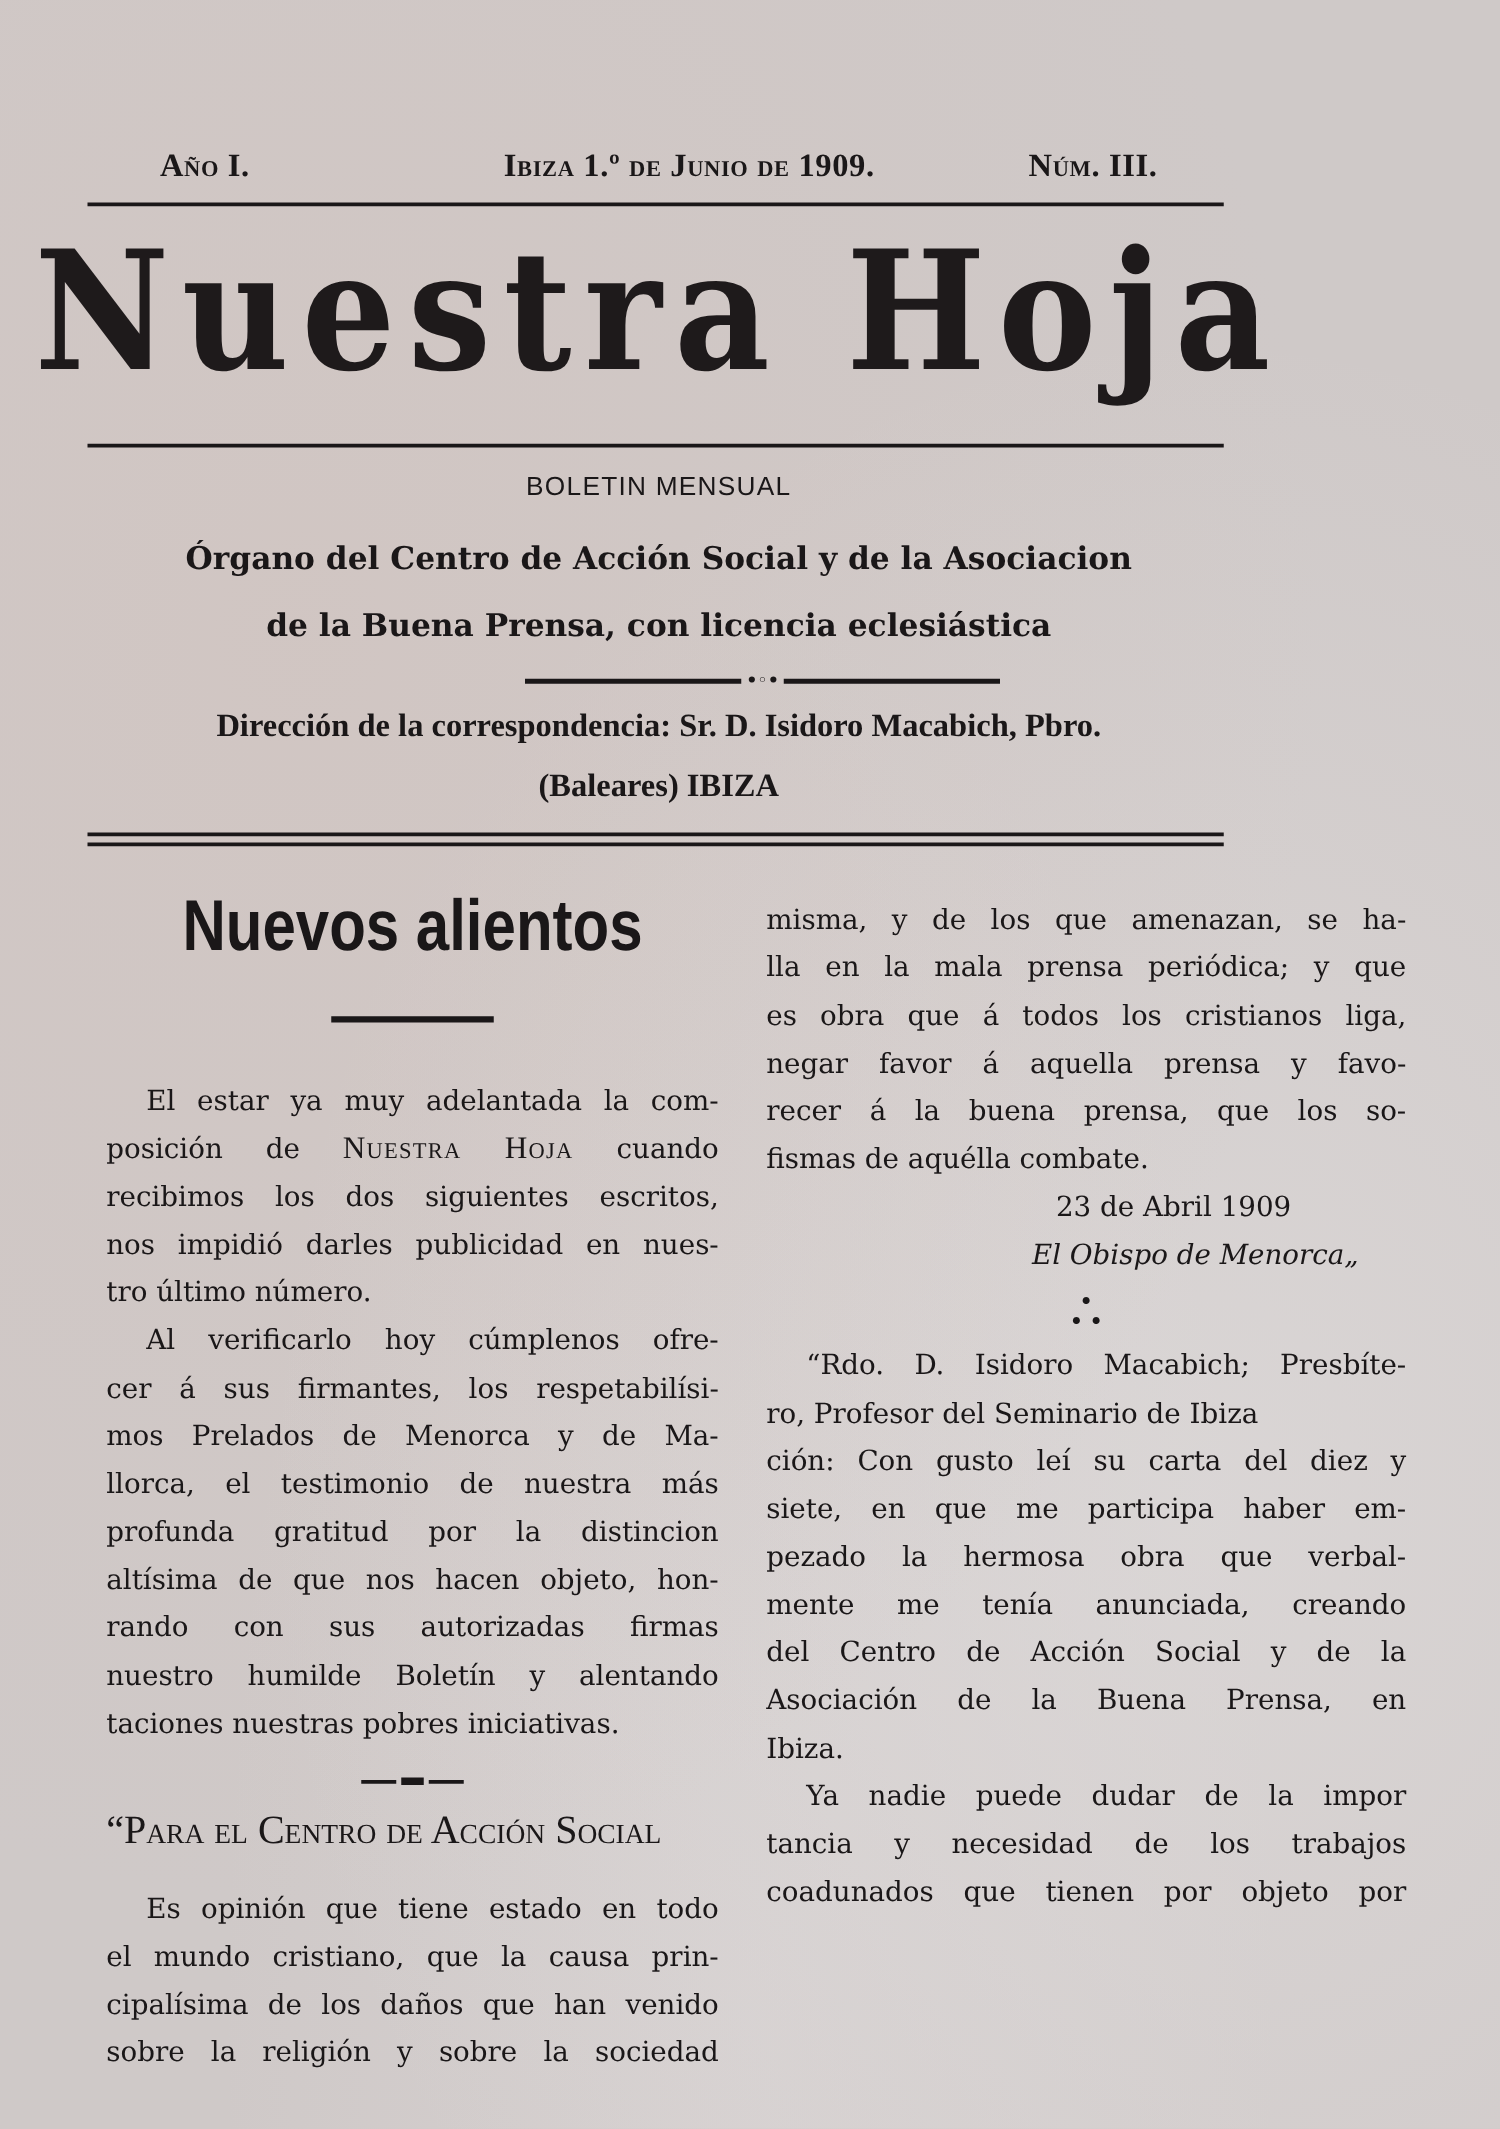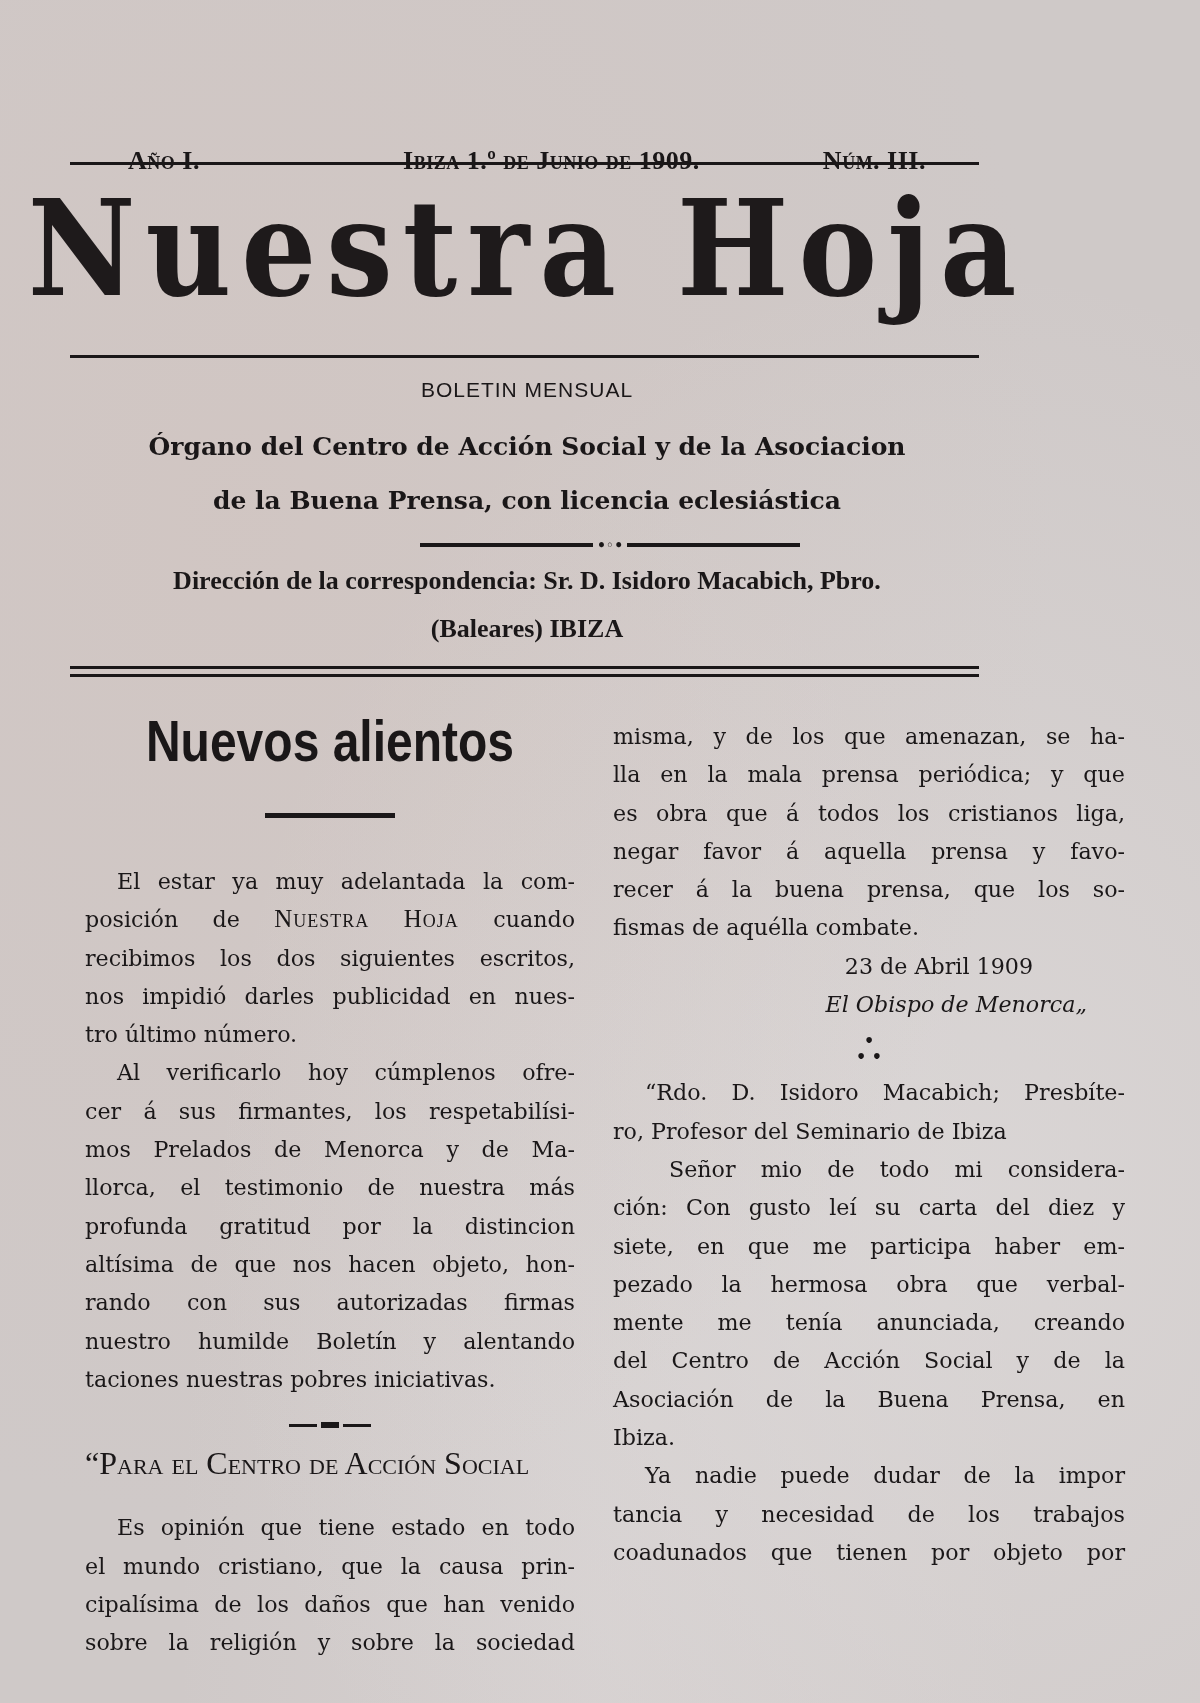--- a/index.html
+++ b/index.html
@@ -15,21 +15,21 @@
     position: relative;
   }
   .page { position: absolute; left: 0; top: 0; width: 1054px; height: 1703px; }
 
   .masthead-row {
     position: absolute; left: 128px; right: 128px; top: 118px; height: 34px;
     display: flex; justify-content: space-between; align-items: baseline;
     font-family: "Liberation Serif", serif; font-weight: bold; font-size: 26px;
     font-variant: small-caps; letter-spacing: 0.5px;
   }
-  .masthead-row .center { margin-left: 80px; margin-top: 28px; }
+  .masthead-row .center { margin-left: 80px; }
 
   .rule { position: absolute; left: 70px; right: 75px; background: #1a1718; }
   .rule-top { top: 162px; height: 3px; }
   .rule-mid { top: 355px; height: 3px; }
   .rule-double-1 { top: 666px; height: 3px; }
   .rule-double-2 { top: 674px; height: 3px; }
 
   .title {
     position: absolute; left: 0; right: 0; top: 165px; height: 185px;
     text-align: center;
@@ -182,21 +182,20 @@
     <div class="sig-name">El Obispo de Menorca„</div>
 
     <div class="dots">•<br>• •</div>
 
     <p>
       <span class="line indent">“Rdo. D. Isidoro Macabich; Presbíte-</span>
       <span class="line last">ro, Profesor del Seminario de Ibiza</span>
     </p>
 
     <p>
-      <span class="line indent" style="text-indent:56px">Señor mio de todo mi considera-</span>
       <span class="line">ción: Con gusto leí su carta del diez y</span>
       <span class="line">siete, en que me participa haber em-</span>
       <span class="line">pezado la hermosa obra que verbal-</span>
       <span class="line">mente me tenía anunciada, creando</span>
       <span class="line">del Centro de Acción Social y de la</span>
       <span class="line">Asociación de la Buena Prensa, en</span>
       <span class="line last">Ibiza.</span>
     </p>
 
     <p>

